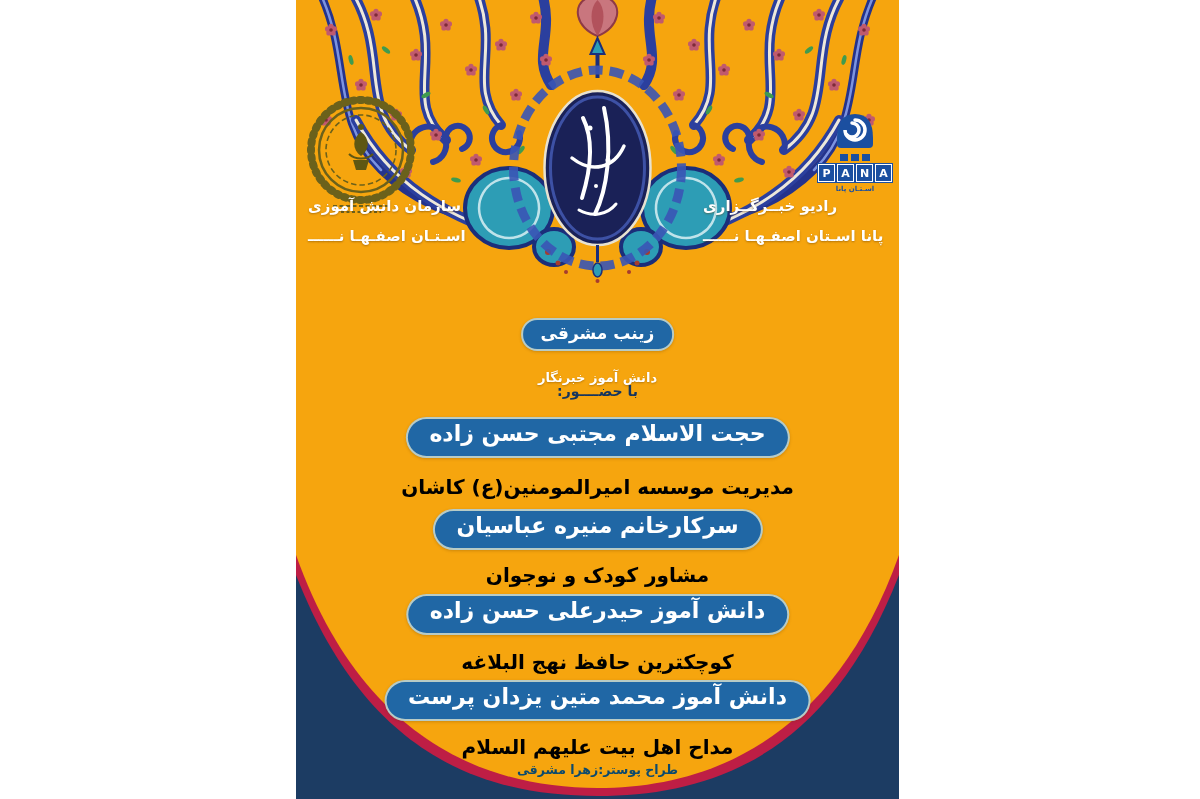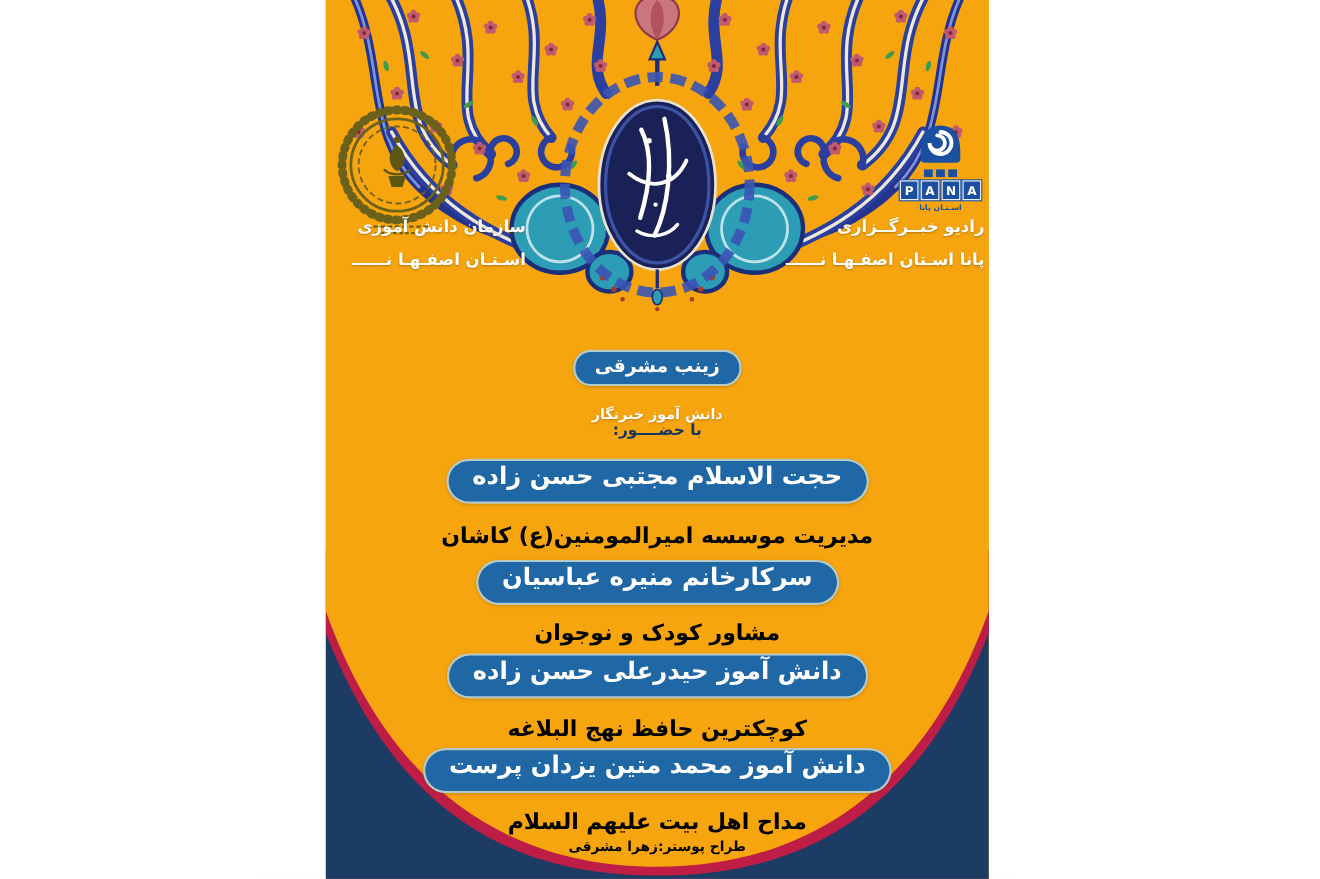--- a/index.html
+++ b/index.html
@@ -17,37 +17,37 @@
   .sw{stroke:#EDE8DA;stroke-width:3;fill:none;stroke-linecap:round;}
   .sl{stroke:#7C93E0;stroke-width:2.5;fill:none;stroke-linecap:round;}
   .petal{fill:#2D9DB5;stroke:#1B2E7A;stroke-width:4;}
   .petalIn{fill:none;stroke:#BFE3EA;stroke-width:2.5;}
   .dotr{fill:#A63C2E;}
   .fl circle{fill:#C05A6E;} .fl .fc{fill:#7E2A38;}
   .lf{fill:#3F9B4F;}
   .cal{stroke:#ffffff;fill:none;stroke-linecap:round;}
   
   .orgline{position:absolute;color:#ffffff;font-weight:bold;font-size:15px;white-space:nowrap;
-           text-shadow:0 1px 2px rgba(100,60,0,.45);text-align:right;direction:rtl;}
+           text-shadow:0 1px 2px rgba(100,60,0,.45);text-align:left;direction:rtl;padding-left:12px;}
   .pill{position:absolute;left:50%;transform:translateX(-50%);background:#2067A5;color:#ffffff;
         border:2px solid rgba(226,232,208,.78);font-weight:bold;white-space:nowrap;text-align:right;
         direction:rtl;box-shadow:0 1px 3px rgba(90,50,0,.25);}
   .host-pill{top:318px;font-size:17px;padding:3px 18px 6px;border-radius:16px;}
   .gpill{border-radius:23px;font-size:22px;padding:2px 22px 10px;}
   .g1{top:417px;} .g2{top:509px;} .g3{top:594px;} .g4{top:680px;}
   .cap{position:absolute;left:50%;transform:translateX(-50%);color:#000000;font-weight:bold;
        font-size:20px;white-space:nowrap;direction:rtl;}
   .cap1{top:475px;} .cap2{top:563px;} .cap3{top:650px;} .cap4{top:735px;}
   .cwhite{position:absolute;left:50%;transform:translateX(-50%);color:#ffffff;font-weight:bold;
           white-space:nowrap;direction:rtl;text-shadow:0 1px 2px rgba(100,60,0,.4);margin-top:24px;}
   .intro{top:296px;font-size:13px;}
   .hostrole{top:346px;font-size:13px;text-align:right;}
   .heading{position:absolute;left:50%;transform:translateX(-50%);top:383px;color:#16355E;
            font-weight:bold;font-size:14px;white-space:nowrap;direction:rtl;}
-  .designer{position:absolute;left:50%;transform:translateX(-50%);top:762px;color:#000000;
+  .designer{position:absolute;left:50%;transform:translateX(-50%);top:762px;color:#0c4a6e;
             font-weight:bold;font-size:12.5px;white-space:nowrap;direction:rtl;}
   
   .pana{position:absolute;left:519px;top:110px;width:80px;display:flex;flex-direction:column;align-items:center;}
   .pana-squares{display:flex;gap:3px;margin-top:2px;}
   .pana-squares div{width:8px;height:7px;background:#1B4FA0;}
   .pana-letters{display:flex;gap:2px;margin-top:3px;}
   .pana-letterbox{width:15px;height:16px;background:#1B4FA0;border:1px solid #ffffff;
         box-shadow:0 0 0 1px #1B4FA0;color:#ffffff;font-size:11px;font-weight:bold;
         display:flex;align-items:center;justify-content:center;}
   .pana-caption{margin-top:3px;color:#1B4FA0;font-size:7px;font-weight:bold;direction:rtl;white-space:nowrap;}

